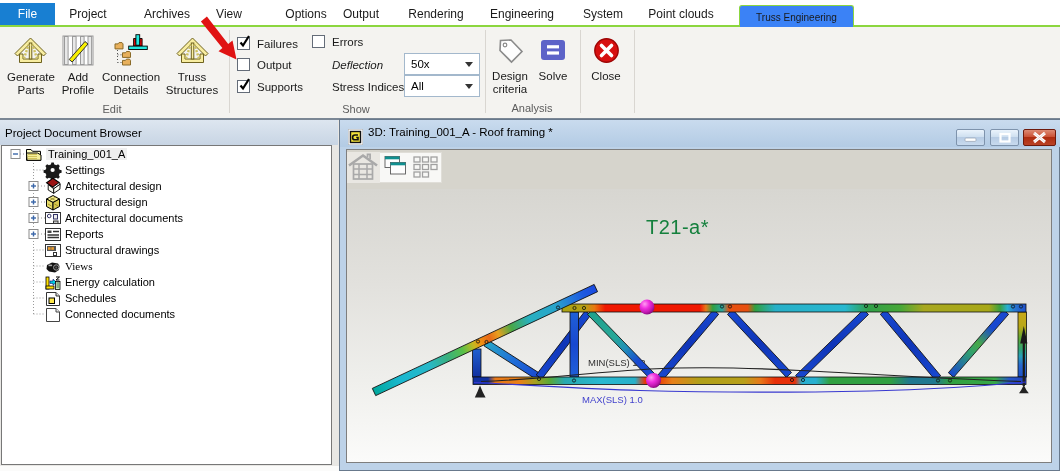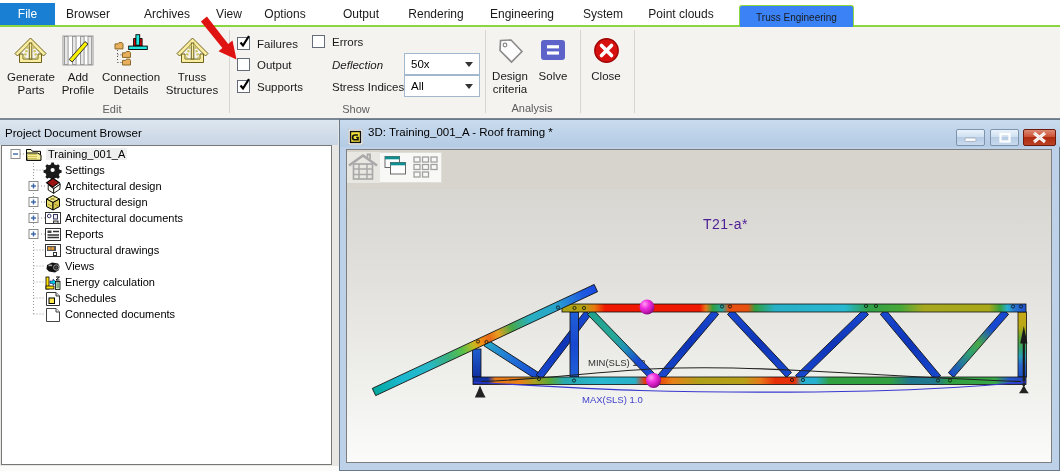--- a/index.html
+++ b/index.html
@@ -28,31 +28,31 @@
   .trow { position:absolute; font-size:11px; color:#000; white-space:nowrap; }
   
   #win { left:339px; top:119px; width:721px; height:352px; background:#bdd2e8; border:1px solid #68798c; }
   #titlebar { left:340px; top:120px; width:720px; height:27px; background:linear-gradient(#c9dbee,#b3cbe4); }
   #wicon { left:348px; top:129px; width:15px; height:16px; background:#fff; border:1px solid #888; }
   #wtitle { left:368px; top:126px; font-size:11.5px; color:#000; }
   .wbtn { position:absolute; top:129px; height:17px; border-radius:2px; }
   #viewframe { left:346px; top:149px; width:706px; height:314px; border:1px solid #7e7e7e; background:#d6d4cc; }
   #toolbox { left:347px; top:152px; width:95px; height:31px; background:#f8f8f6; border:1px solid #e0ded8; }
   #viewport { left:347px; top:189px; width:704px; height:273px; background:linear-gradient(#d7d6d1 0%, #e2e1dd 35%, #efefec 70%, #fbfbfa 100%); }
-  #t21 { left:703px; top:216px; font-size:14px; color:#4c1d95; letter-spacing:0.5px; }
+  #t21 { left:646px; top:216px; font-size:20px; color:#15803d; letter-spacing:0.5px; }
 </style>
 </head>
 <body>
 
   <div class="abs" id="tabbar"></div>
   <div class="abs" id="filetab">File</div>
-  <div class="abs tab" style="left:88px;">Browser</div>
+  <div class="abs tab" style="left:88px;">Project</div>
   <div class="abs tab" style="left:167px;">Archives</div>
   <div class="abs tab" style="left:229px;">View</div>
-  <div class="abs tab" style="left:285px;">Options</div>
+  <div class="abs tab" style="left:306px;">Options</div>
   <div class="abs tab" style="left:361px;">Output</div>
   <div class="abs tab" style="left:436px;">Rendering</div>
   <div class="abs tab" style="left:522px;">Engineering</div>
   <div class="abs tab" style="left:603px;">System</div>
   <div class="abs tab" style="left:681px;">Point clouds</div>
   <div class="abs" id="greenline"></div>
   <div class="abs" id="trusstab">Truss Engineering</div>
 
   <div class="abs" id="ribbon"></div>
 
@@ -256,21 +256,21 @@
       <path d="M10 0.5 v3.5 h3.5" fill="#eee" stroke="#444"></path>
     </g>
   </svg>
   <div class="trow" style="left:46px; top:148px; background:#efefef; padding:0 2px;">Training_001_A</div>
   <div class="trow" style="left:65px; top:164px;">Settings</div>
   <div class="trow" style="left:65px; top:180px;">Architectural design</div>
   <div class="trow" style="left:65px; top:196px;">Structural design</div>
   <div class="trow" style="left:65px; top:212px;">Architectural documents</div>
   <div class="trow" style="left:65px; top:228px;">Reports</div>
   <div class="trow" style="left:65px; top:244px;">Structural drawings</div>
-  <div class="trow" style="left:65px; top:260px;">Views</div>
+  <div class="trow" style="left:65px; top:260px;font-family:Liberation Serif, serif;">Views</div>
   <div class="trow" style="left:65px; top:276px;">Energy calculation</div>
   <div class="trow" style="left:65px; top:292px;">Schedules</div>
   <div class="trow" style="left:65px; top:308px;">Connected documents</div>
 
   <div class="abs" id="win"></div>
   <div class="abs" id="titlebar"></div>
   <div class="abs" id="wicon"></div>
   <div class="abs" id="wtitle">3D: Training_001_A - Roof framing *</div>
   <svg class="abs" style="left:348px; top:129px;" width="15" height="16" viewBox="0 0 15 16">
     <rect x="0" y="0" width="15" height="16" fill="#fdfdfd" stroke="#a8a8a8"></rect>

